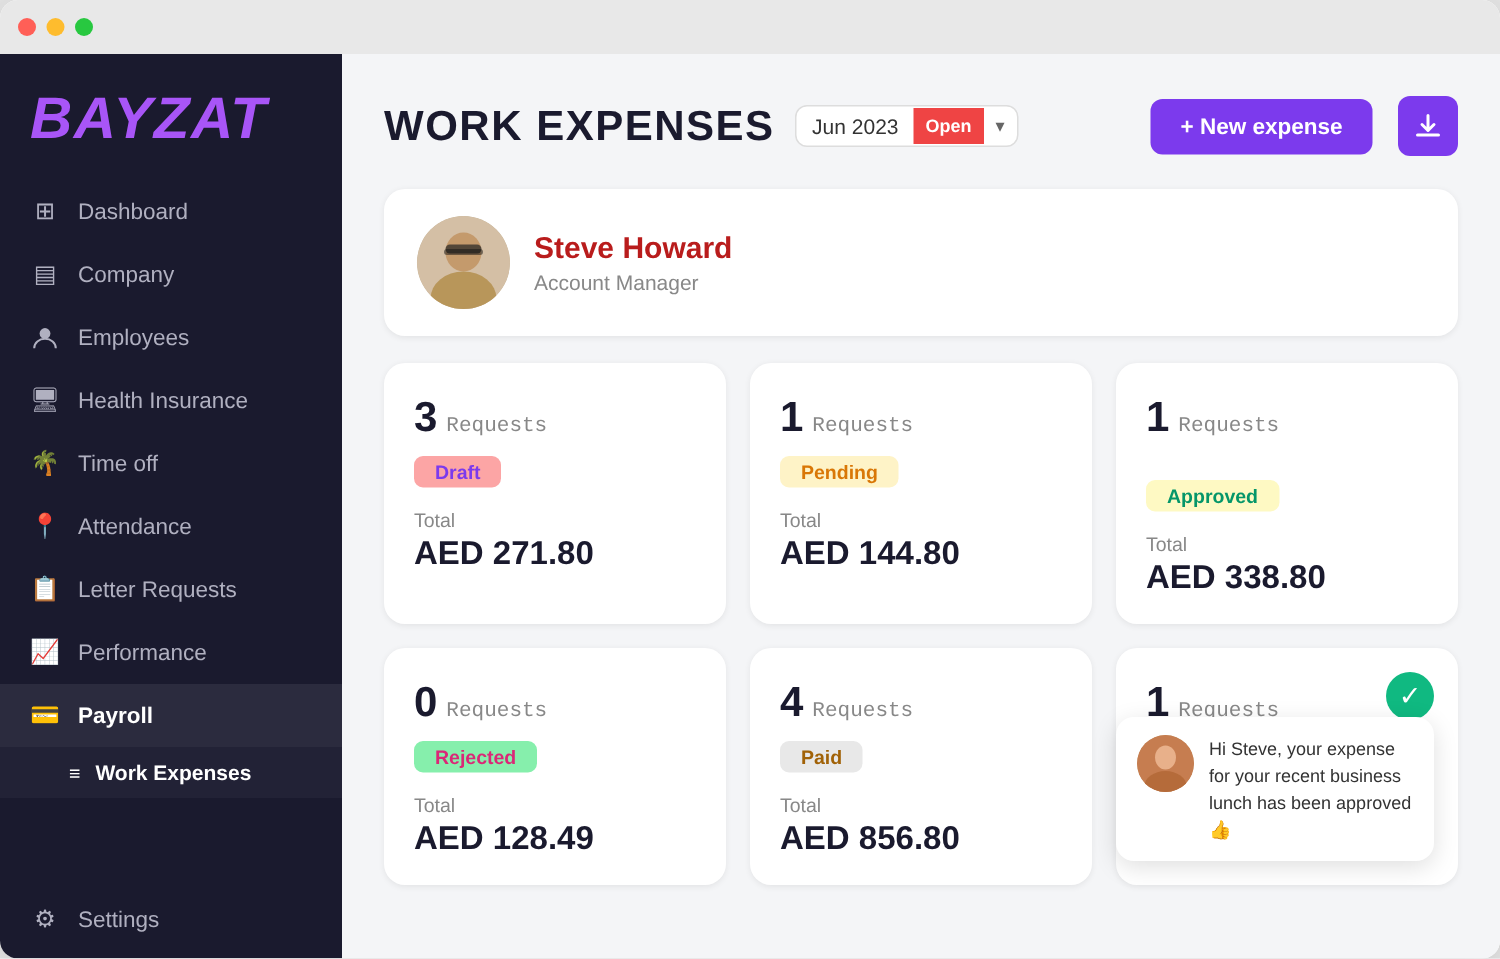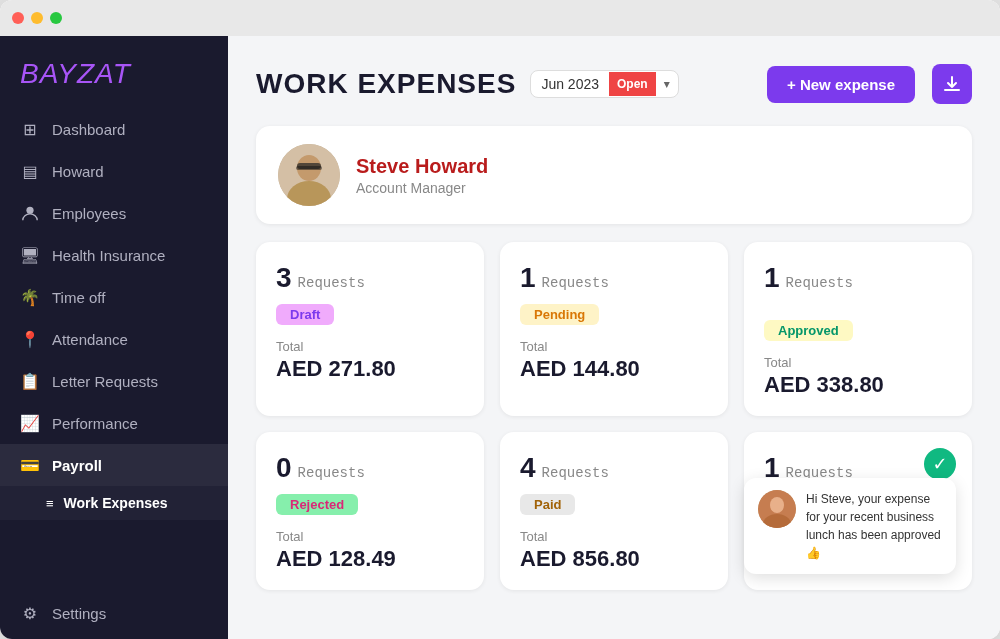--- a/index.html
+++ b/index.html
@@ -45,22 +45,22 @@
     .sidebar {
       width: 228px;
       background: #1a1a2e;
       display: flex;
       flex-direction: column;
       padding: 0;
       flex-shrink: 0;
     }
     .logo {
       padding: 22px 20px 18px;
-      font-size: 28px;
-      font-weight: 400;
+      font-size: 39px;
+      font-weight: 700;
       color: #a855f7;
       letter-spacing: 1px;
       font-style: italic;
     }
     .nav-list {
       list-style: none;
       padding: 0;
       flex: 1;
     }
     .nav-item {
@@ -246,21 +246,21 @@
       font-family: Liberation Mono, monospace;
     }
     .status-badge {
       display: inline-block;
       border-radius: 6px;
       padding: 3px 14px;
       font-size: 13px;
       font-weight: 600;
       margin-bottom: 14px;
     }
-    .badge-draft { background: #f0abfc; color: #7c3aed; }
+    .badge-draft { background: #fca5a5; color: #7c3aed; }
     .badge-pending { background: #fef3c7; color: #d97706; }
     .badge-approved { background: #fef9c3; color: #059669; margin-top: 16px; }
     .badge-rejected { background: #86efac; color: #db2777; }
     .badge-paid { background: #e8e8e8; color: #a16207; }
     .stat-total-label {
       font-size: 13px;
       color: #888;
       margin-bottom: 2px;
     }
     .stat-total-value {
@@ -324,21 +324,21 @@
 
     <aside class="sidebar">
       <div class="logo">BAYZAT</div>
       <ul class="nav-list">
         <li class="nav-item">
           <span class="nav-icon">⊞</span>
           <span>Dashboard</span>
         </li>
         <li class="nav-item">
           <span class="nav-icon">▤</span>
-          <span>Howard</span>
+          <span>Company</span>
         </li>
         <li class="nav-item">
           <span class="nav-icon">
             <svg viewBox="0 0 20 20" width="18" height="18" fill="none">
               <circle cx="10" cy="7" r="4" fill="#b0b0c0"></circle>
               <path d="M2 18c0-4 3.6-7 8-7s8 3 8 7" stroke="#b0b0c0" stroke-width="1.5" fill="none"></path>
             </svg>
           </span>
           <span>Employees</span>
         </li>

